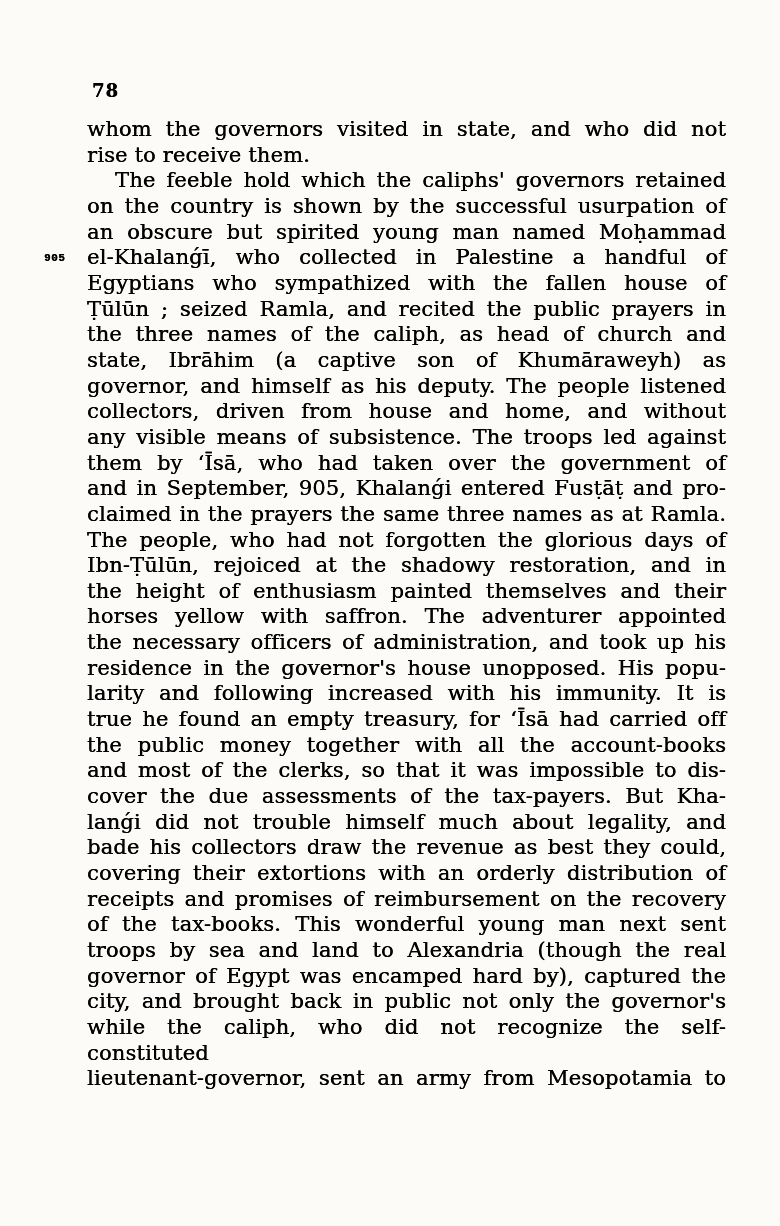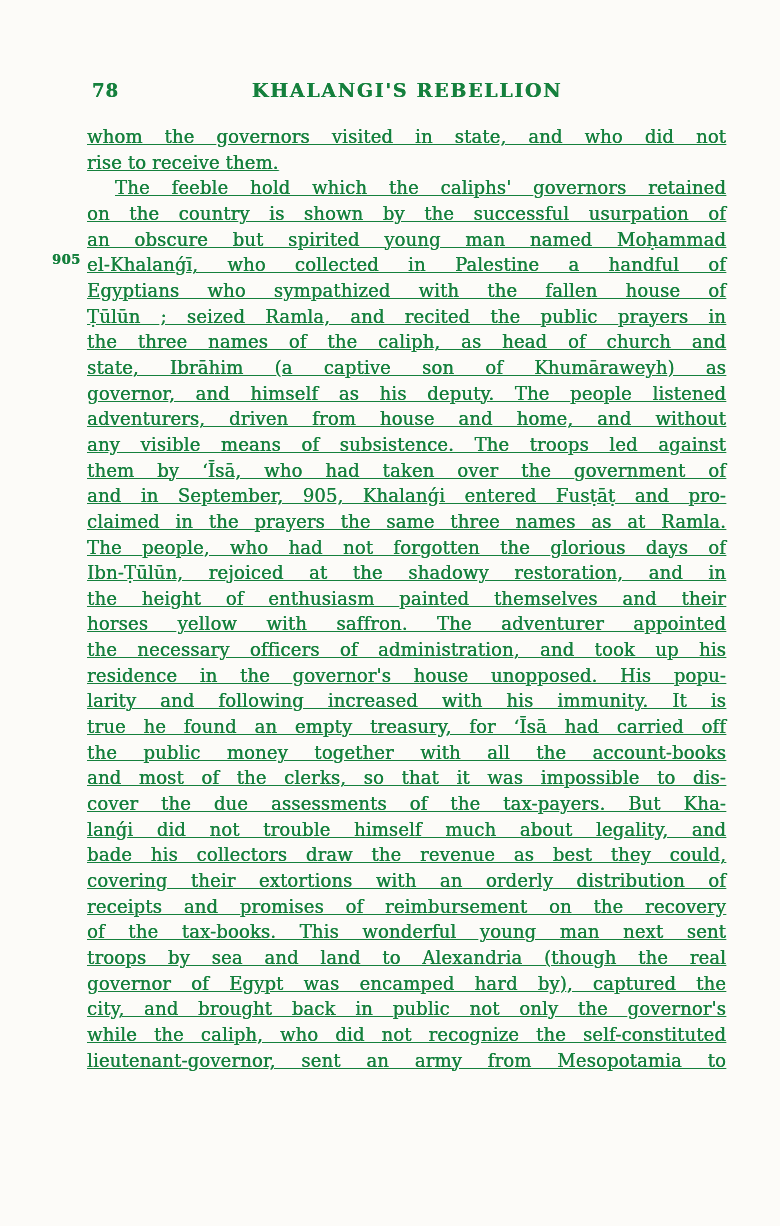--- a/index.html
+++ b/index.html
@@ -1,21 +1,21 @@
 <!DOCTYPE html>
 <html><head>
 <meta charset="utf-8">
 <style>
   html, body { margin: 0; padding: 0; background: #e8e8e8; }
   .page {
     position: relative;
     width: 780px;
     height: 1226px;
     background: #fcfbf8;
-    color: #15803d;
+    color: #000000;
     font-family: "DejaVu Serif", "Liberation Serif", serif;
     overflow: hidden;
     text-shadow: 0.35px 0 0 currentColor; 
   }
   .page-number {
     position: absolute;
     left: 92px;
     top: 80px;
     font-size: 18px;
     font-weight: 700;
@@ -26,69 +26,68 @@
     left: 87px;
     top: 79px;
     width: 640px;
     text-align: center;
     font-size: 19px;
     font-weight: 700;
     letter-spacing: 1.7px;
   }
   .margin-note {
     position: absolute;
-    left: 52px;
+    left: 44px;
     top: 252px;
-    font-size: 13px;
+    font-size: 11px;
     font-weight: 700;
     letter-spacing: 0.5px;
+    font-family: Liberation Mono, monospace;
   }
   .text-block {
     position: absolute;
     left: 87px;
-    top: 124px;
+    top: 117px;
     width: 639px;
-    font-size: 18px;
+    font-size: 21px;
     line-height: 25.65px;
     letter-spacing: 0.15px;
-    text-decoration: underline;
   }
   .line {
     text-align: justify;
     text-align-last: justify;
     -moz-text-align-last: justify;
   }
   .line.flush {
     text-align-last: left;
     -moz-text-align-last: left;
   }
   .line.indent {
     text-indent: 28px;
   }
 </style>
 </head>
 <body>
 
 <div class="page">
   <span class="page-number">78</span>
-  <div class="running-title">KHALANGI'S REBELLION</div>
   <span class="margin-note">905</span>
   <div class="text-block" id="text-block">
       <div class="line">whom the governors visited in state, and who did not</div>
       <div class="line flush">rise to receive them.</div>
       <div class="line indent">The feeble hold which the caliphs' governors retained</div>
       <div class="line">on the country is shown by the successful usurpation of</div>
       <div class="line">an obscure but spirited young man named Moḥammad</div>
       <div class="line">el-Khalanǵī, who collected in Palestine a handful of</div>
       <div class="line">Egyptians who sympathized with the fallen house of</div>
       <div class="line">Ṭūlūn ; seized Ramla, and recited the public prayers in</div>
       <div class="line">the three names of the caliph, as head of church and</div>
       <div class="line">state, Ibrāhim (a captive son of Khumāraweyh) as</div>
       <div class="line">governor, and himself as his deputy.  The people listened</div>
-      <div class="line">adventurers, driven from house and home, and without</div>
+      <div class="line">collectors, driven from house and home, and without</div>
       <div class="line">any visible means of subsistence.  The troops led against</div>
       <div class="line">them by ʻĪsā, who had taken over the government of</div>
       <div class="line">and in September, 905, Khalanǵi entered Fusṭāṭ and pro-</div>
       <div class="line">claimed in the prayers the same three names as at Ramla.</div>
       <div class="line">The people, who had not forgotten the glorious days of</div>
       <div class="line">Ibn-Ṭūlūn, rejoiced at the shadowy restoration, and in</div>
       <div class="line">the height of enthusiasm painted themselves and their</div>
       <div class="line">horses yellow with saffron.  The adventurer appointed</div>
       <div class="line">the necessary officers of administration, and took up his</div>
       <div class="line">residence in the governor's house unopposed.  His popu-</div>

